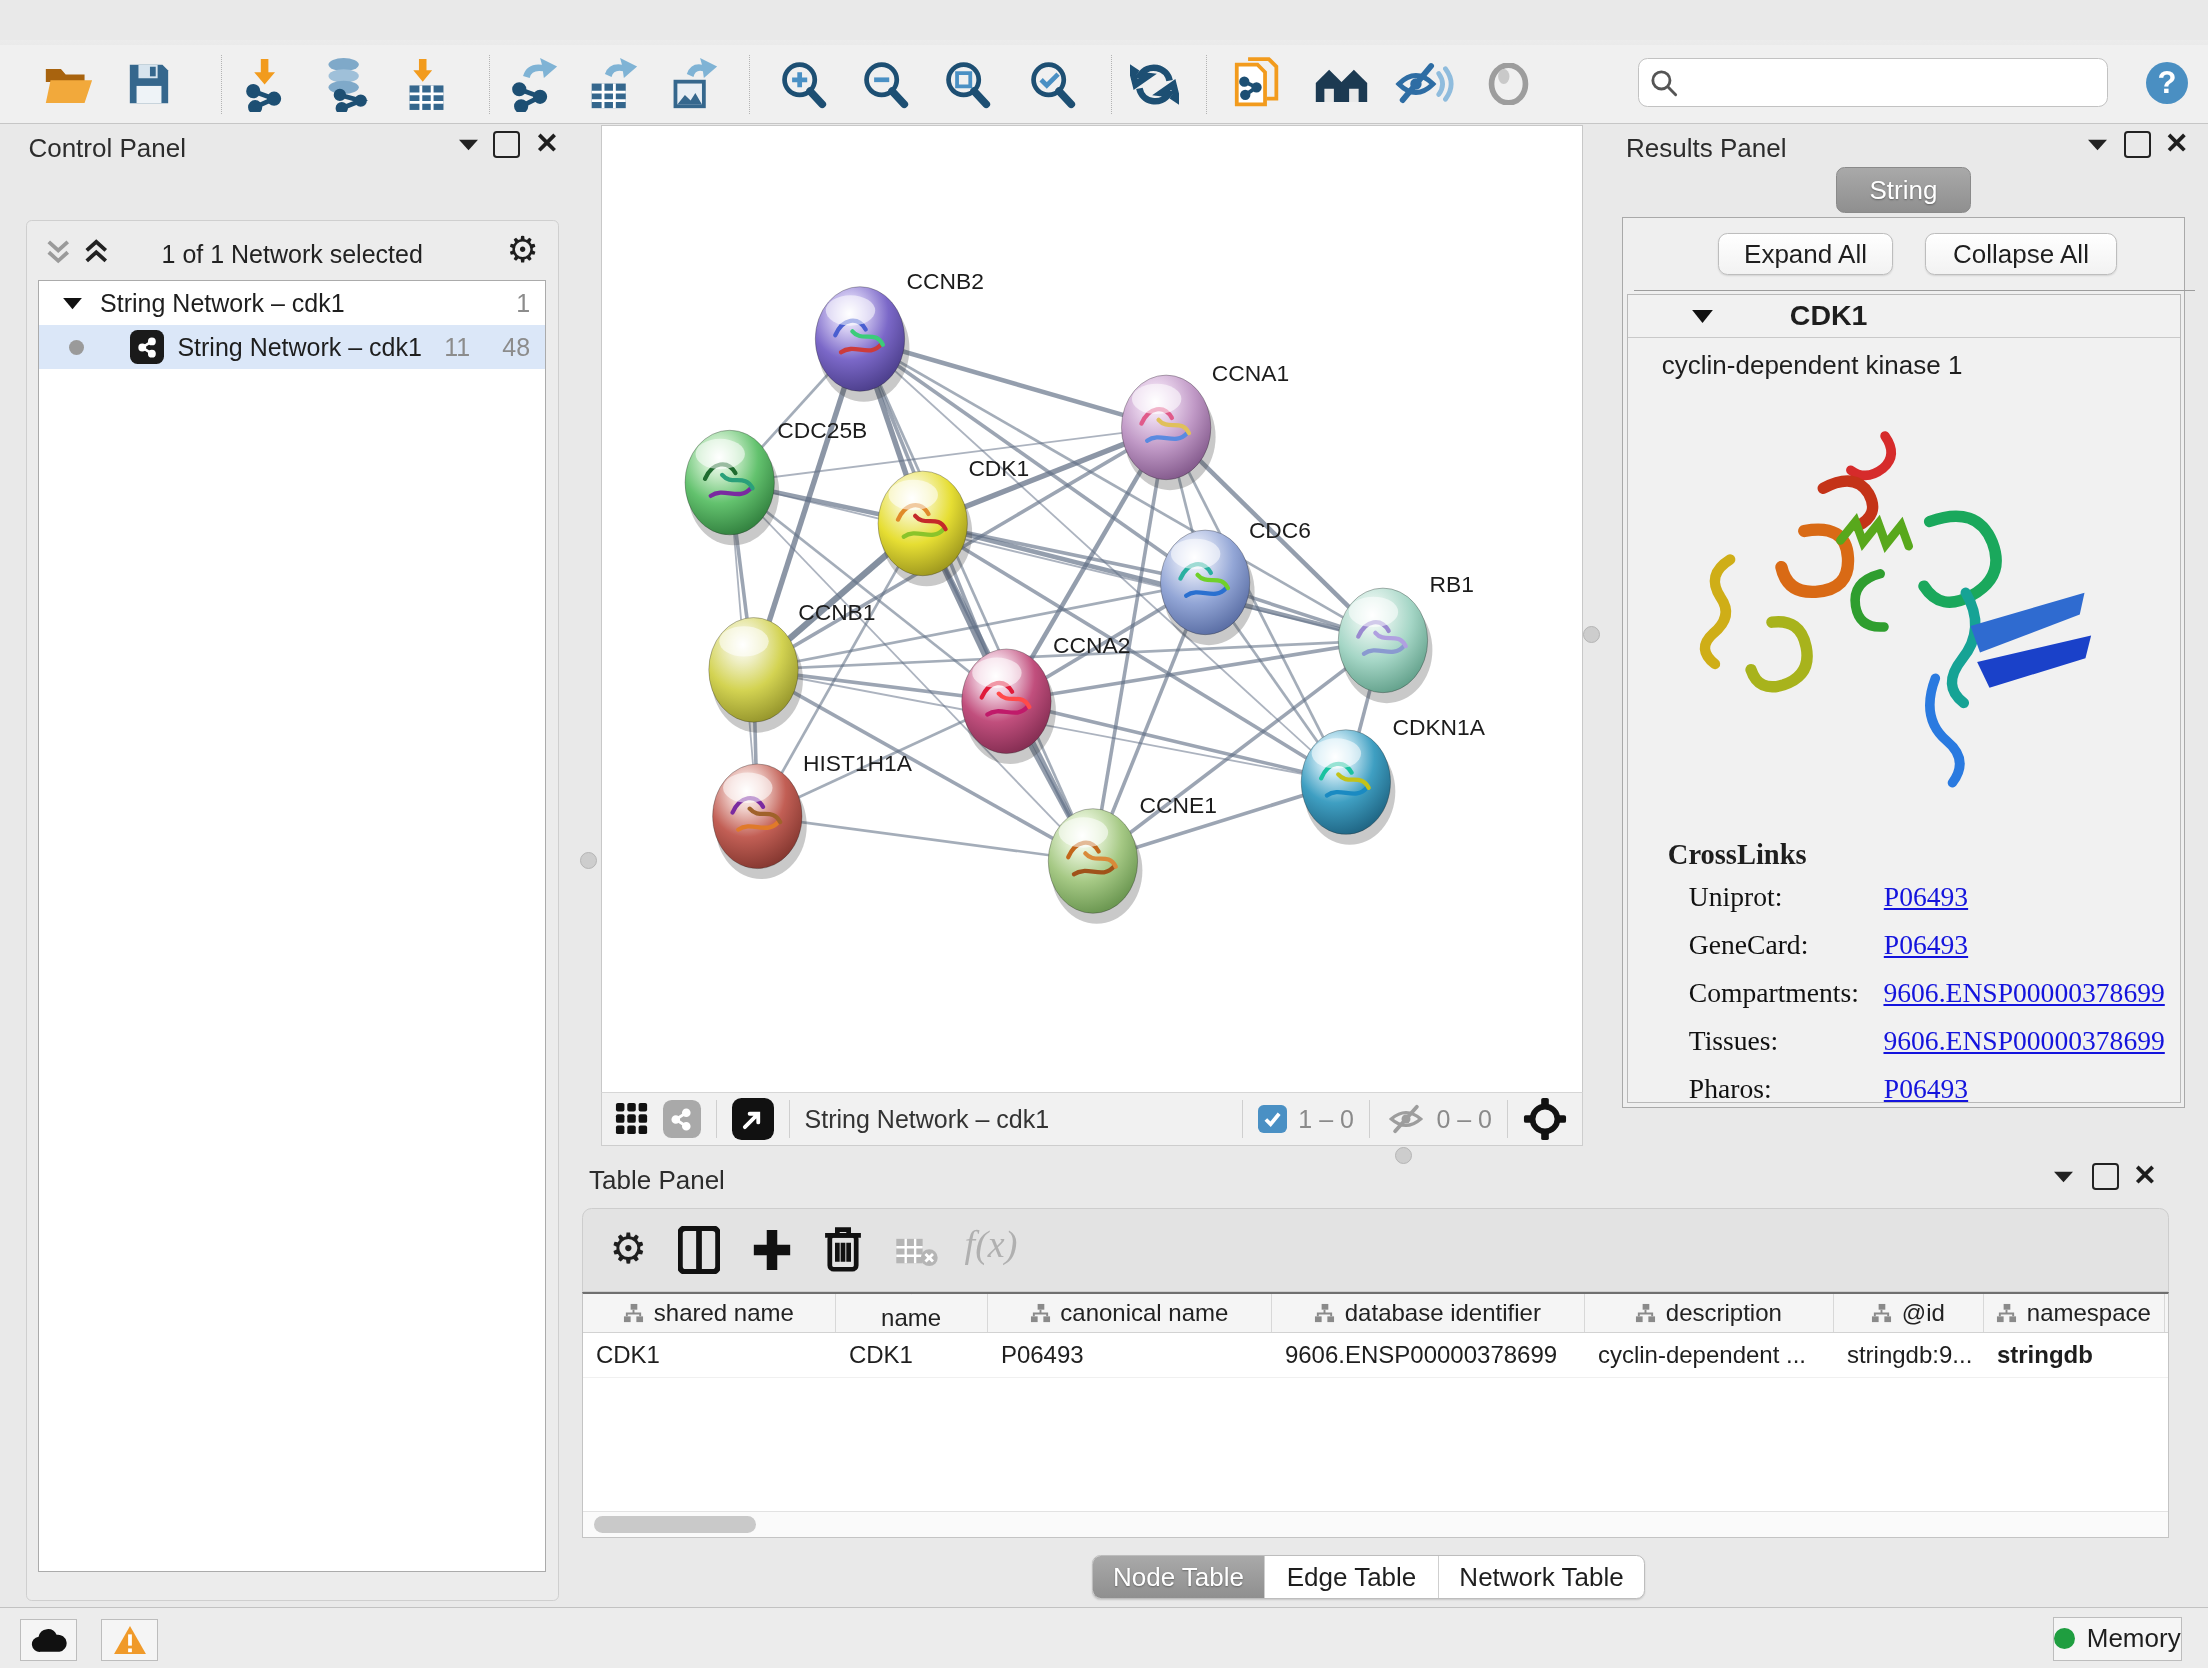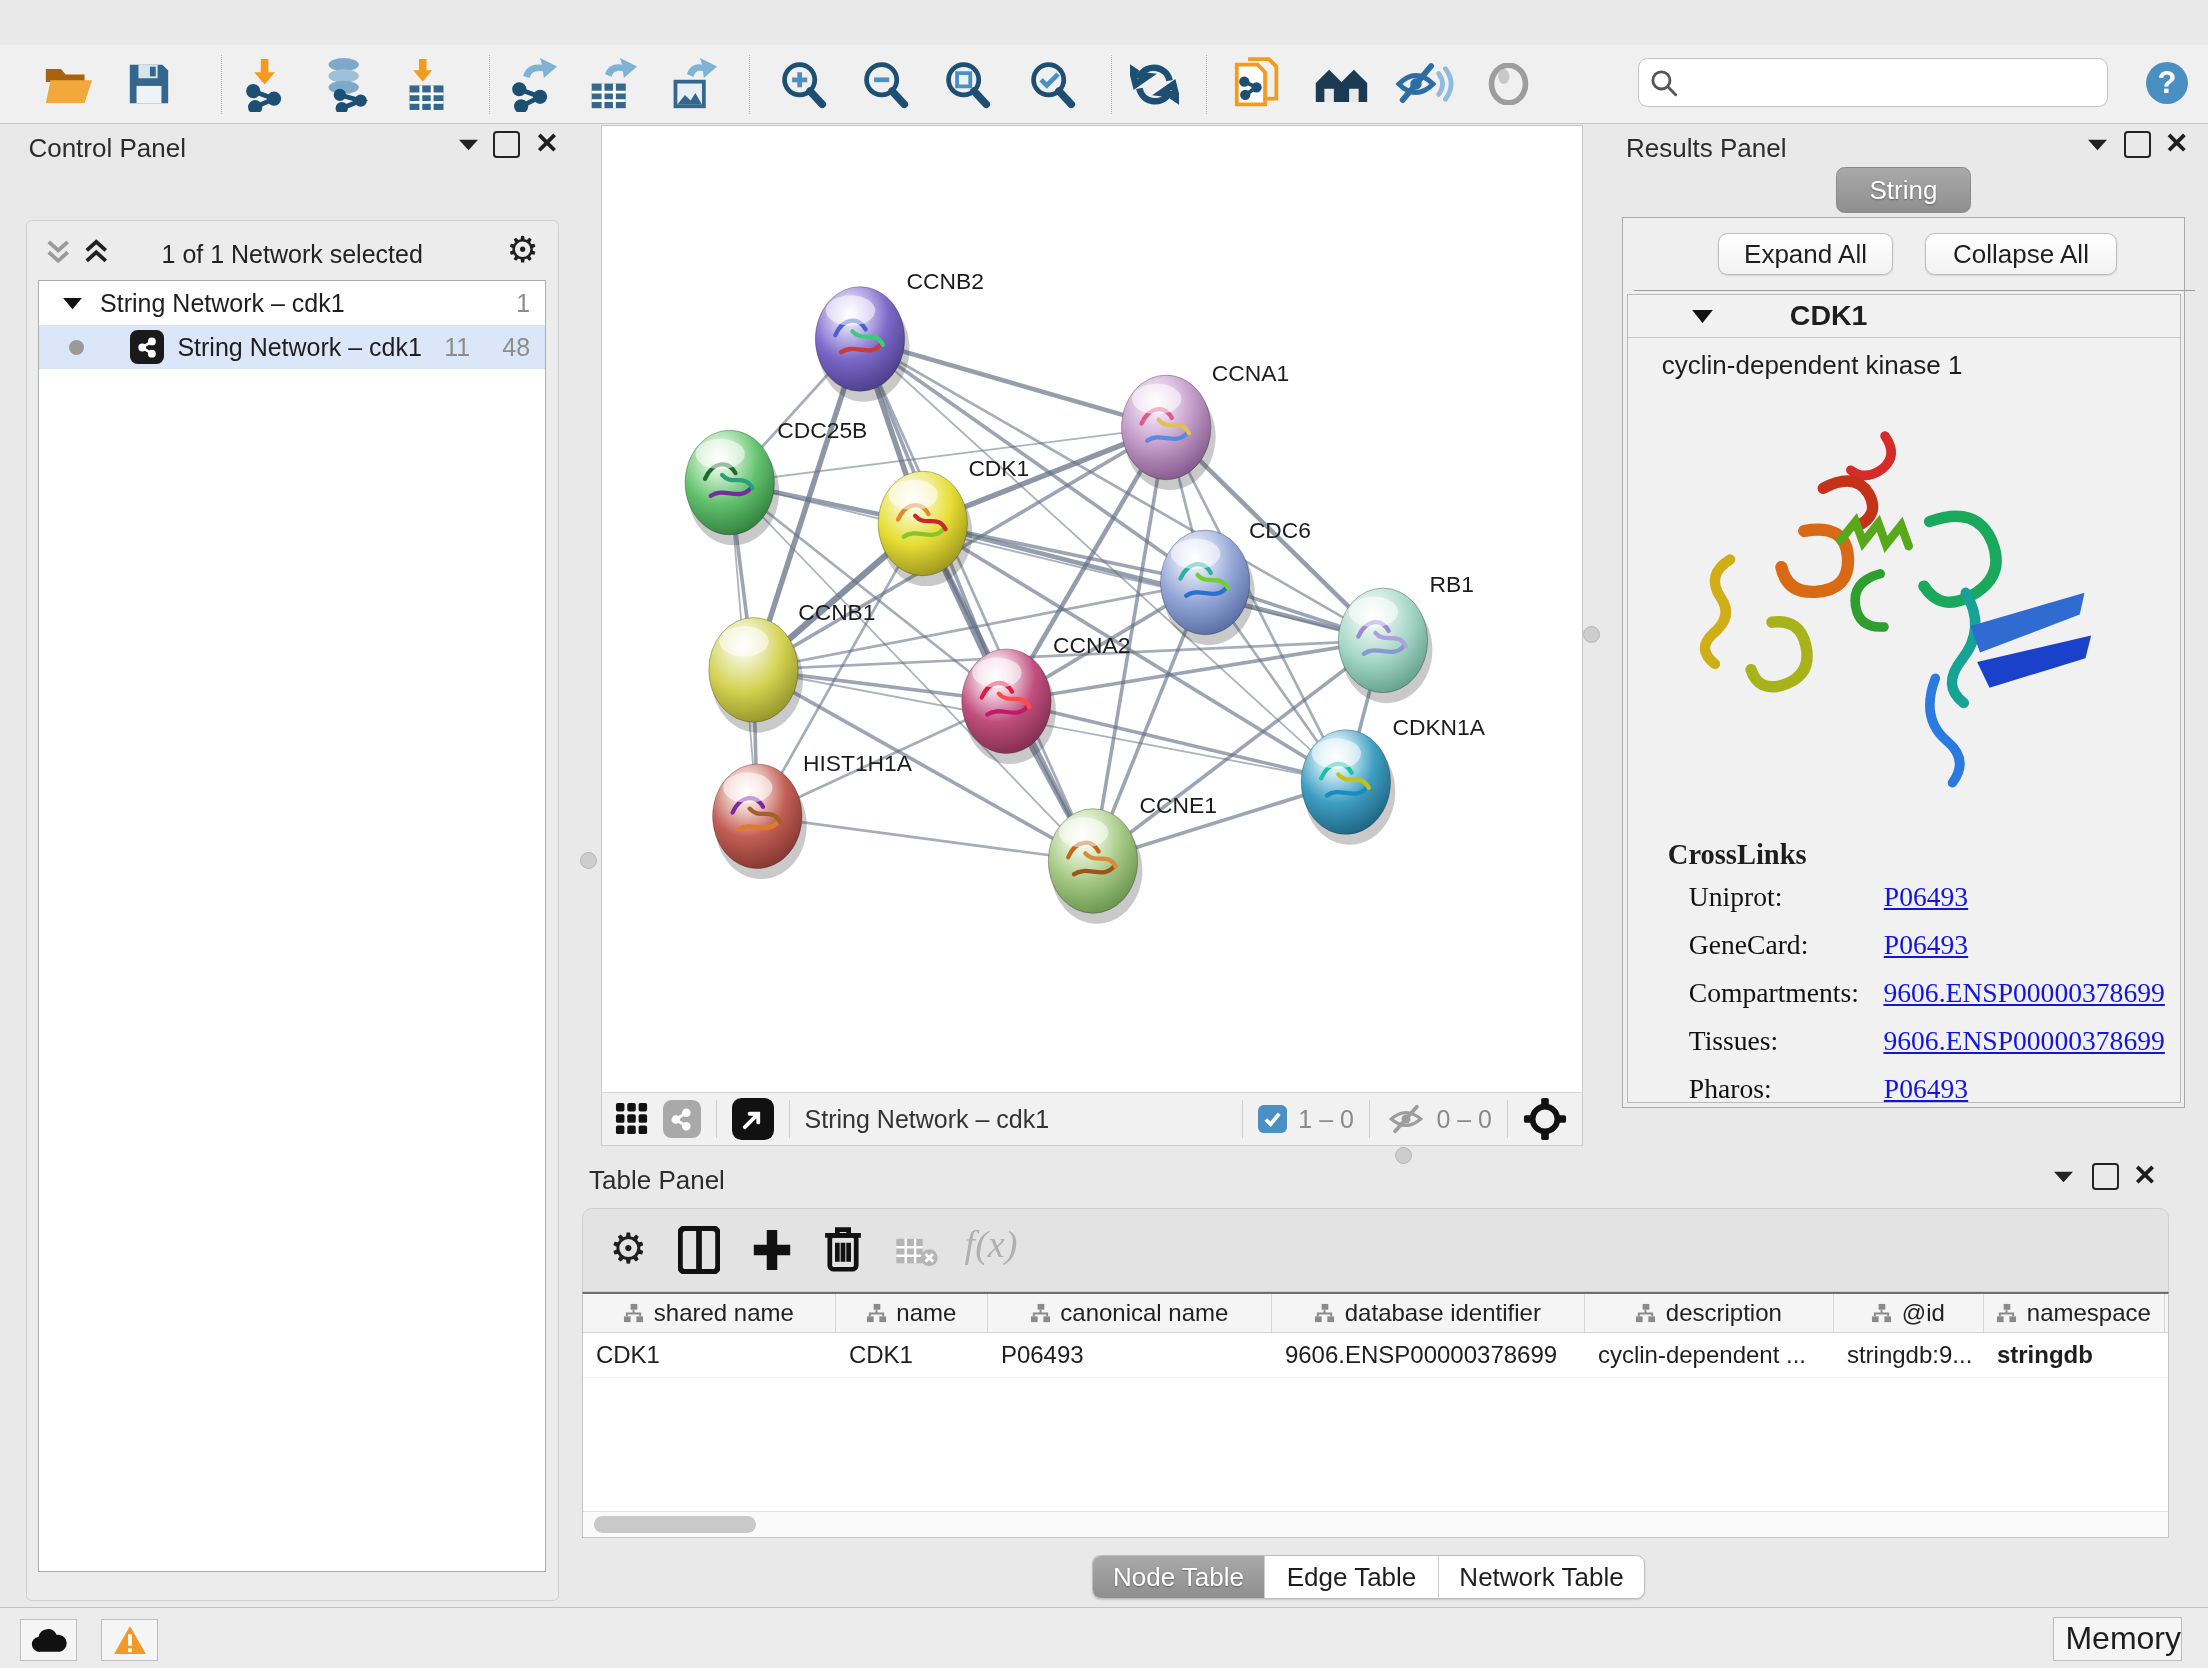--- a/index.html
+++ b/index.html
@@ -721,21 +721,21 @@
       <div class="thdr" id="tblhdr">
           <div class="th" style="width: 253px;">
             <svg width="21" height="21" viewBox="0 0 22 22">
               <rect x="8" y="1" width="7" height="6" fill="#8a8a8a"></rect>
               <rect x="1" y="14" width="7" height="6" fill="#8a8a8a"></rect>
               <rect x="14" y="14" width="7" height="6" fill="#8a8a8a"></rect>
               <path d="M11 7 v4 M4 14 v-3 h14 v3" stroke="#8a8a8a" stroke-width="2" fill="none"></path>
             </svg>
             <span>shared name</span>
           </div>
-          <div class="th" style="width: 152px;">
+          <div class="th" style="width: 152px; flex-direction: column;">
             <svg width="21" height="21" viewBox="0 0 22 22">
               <rect x="8" y="1" width="7" height="6" fill="#8a8a8a"></rect>
               <rect x="1" y="14" width="7" height="6" fill="#8a8a8a"></rect>
               <rect x="14" y="14" width="7" height="6" fill="#8a8a8a"></rect>
               <path d="M11 7 v4 M4 14 v-3 h14 v3" stroke="#8a8a8a" stroke-width="2" fill="none"></path>
             </svg>
             <span>name</span>
           </div>
           <div class="th" style="width: 284px;">
             <svg width="21" height="21" viewBox="0 0 22 22">
@@ -812,20 +812,20 @@
         <path d="M10 26 a8 8 0 0 1 -2 -16 a10 10 0 0 1 19 -2 a7 7 0 0 1 3 18 Z" fill="#111"></path>
       </svg>
     </div>
     <div class="abs statusbtn" style="left:101px;top:11.4px;width:55px;height:40px">
       <svg width="34" height="30" viewBox="0 0 36 32">
         <path d="M18 1 L35 31 H1 Z" fill="#f09a2a"></path>
         <rect x="16" y="10" width="4" height="12" fill="#fff"></rect>
           <rect x="16" y="25" width="4" height="4" fill="#fff"></rect>
       </svg>
     </div>
-    <div class="abs statusbtn" style="left:2053px;top:8.6px;width:127px;height:42px;font-size:32px">
+    <div class="abs statusbtn" style="left:2053px;top:8.6px;width:127px;height:42px;font-size:26px">
       <span class="memdot" id="memdot" style="background: rgb(31, 158, 64);"></span>
       <span>Memory</span>
     </div>
   </div>
 
 </div>
 
 
 </body></html>

